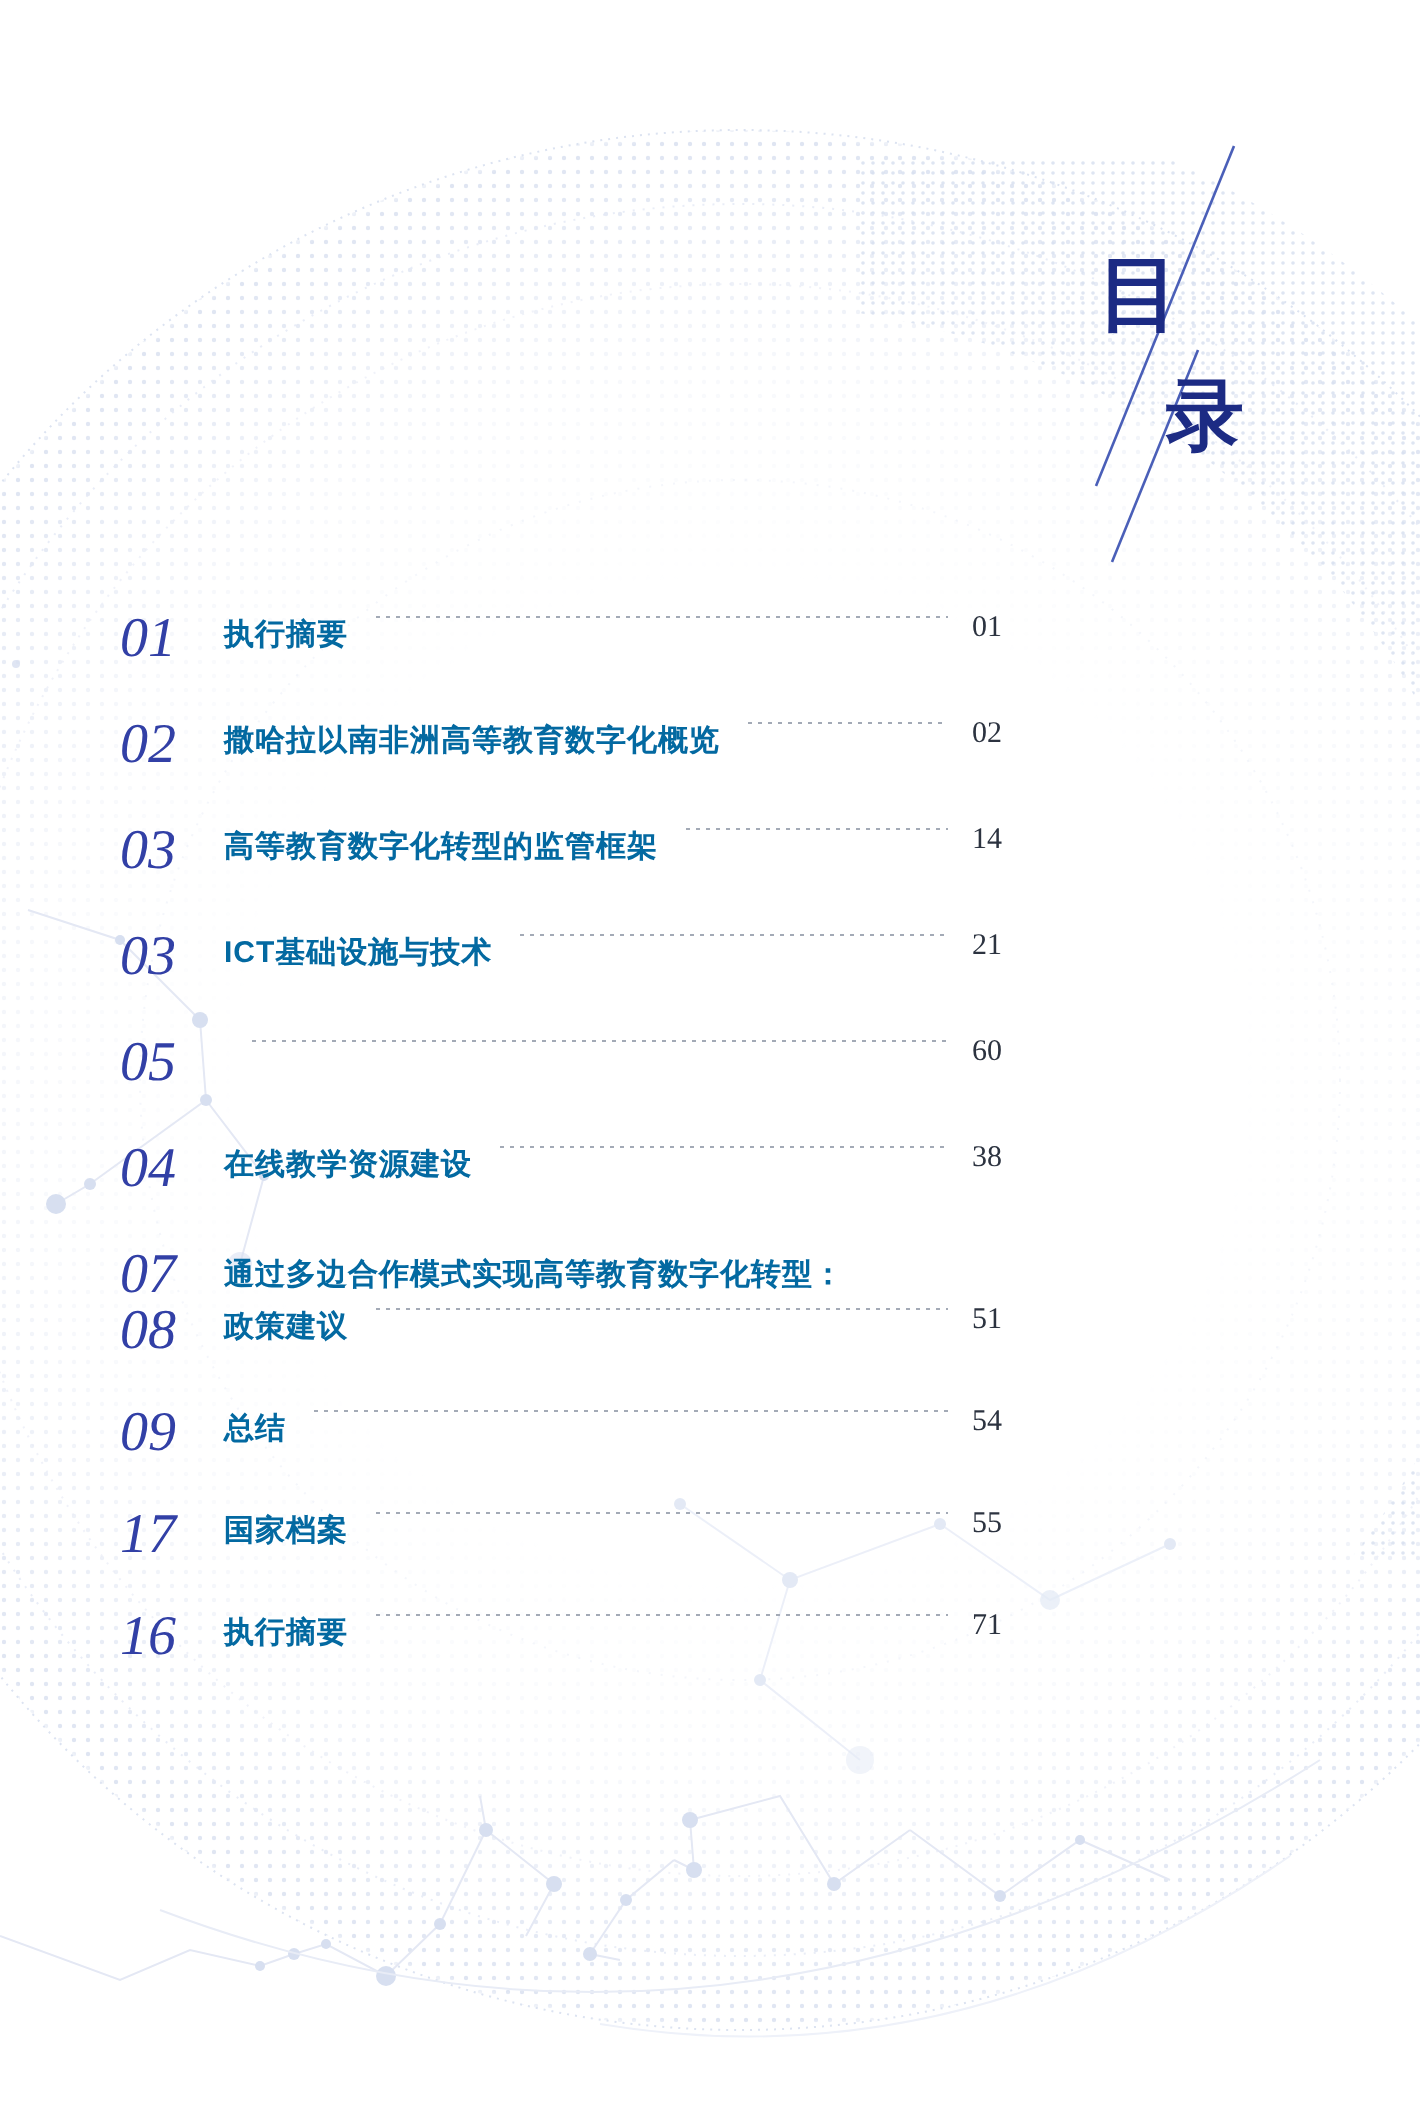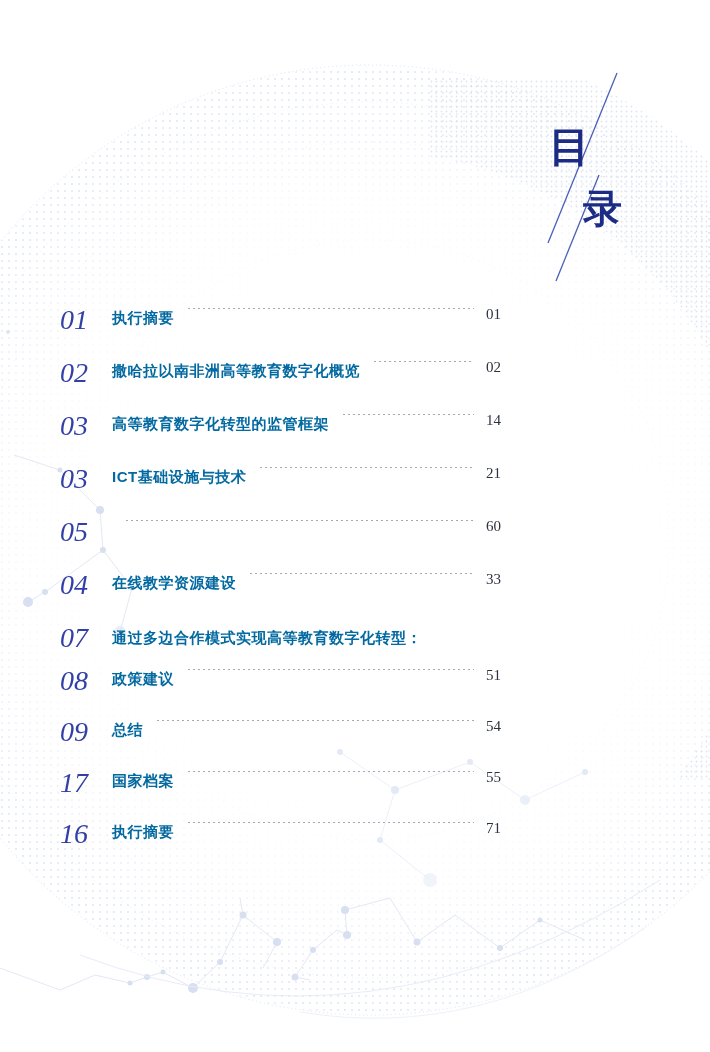--- a/index.html
+++ b/index.html
@@ -32,21 +32,21 @@
   .leader{
     flex:1;height:1px;margin:2px 12px 0 14px;
     background:repeating-linear-gradient(to right,#a3aab6 0 2px,transparent 2px 5px);
   }
   .page{
     flex:0 0 26px;width:26px;
     font-family:"Liberation Serif","DejaVu Serif",serif;
     font-size:15px;color:#2c3340;text-align:left;
   }
   
-  .row.multi{align-items:flex-end;margin-bottom:15px}
+  .row.multi{align-items:flex-end;margin-bottom:0}
   .row.multi .lines{flex:1;display:flex;flex-direction:column}
   .row.multi .line{display:flex;align-items:center;height:28px}
   .row.multi .line + .line{margin-top:2px}
   .row.multi .line .leader{margin-left:30px}
   .row.tight{margin-bottom:23px}
 </style>
 </head>
 <body>
 
 <svg class="bg-art" viewBox="0 0 710 1052" xmlns="http://www.w3.org/2000/svg" aria-hidden="true">
@@ -189,21 +189,21 @@
   <div class="row">
     <span class="no">05</span>
     <span class="leader"></span>
     <span class="page">60</span>
   </div>
 
   <div class="row">
     <span class="no">04</span>
     <span class="title">在线教学资源建设</span>
     <span class="leader"></span>
-    <span class="page">33</span>
+    <span class="page">38</span>
   </div>
 
   <div class="row multi">
     <span class="no">07</span>
     <span class="lines">
       <span class="line">
         <span class="title">通过多边合作模式实现高等教育数字化转型：</span>
       </span>
     </span>
   </div>

